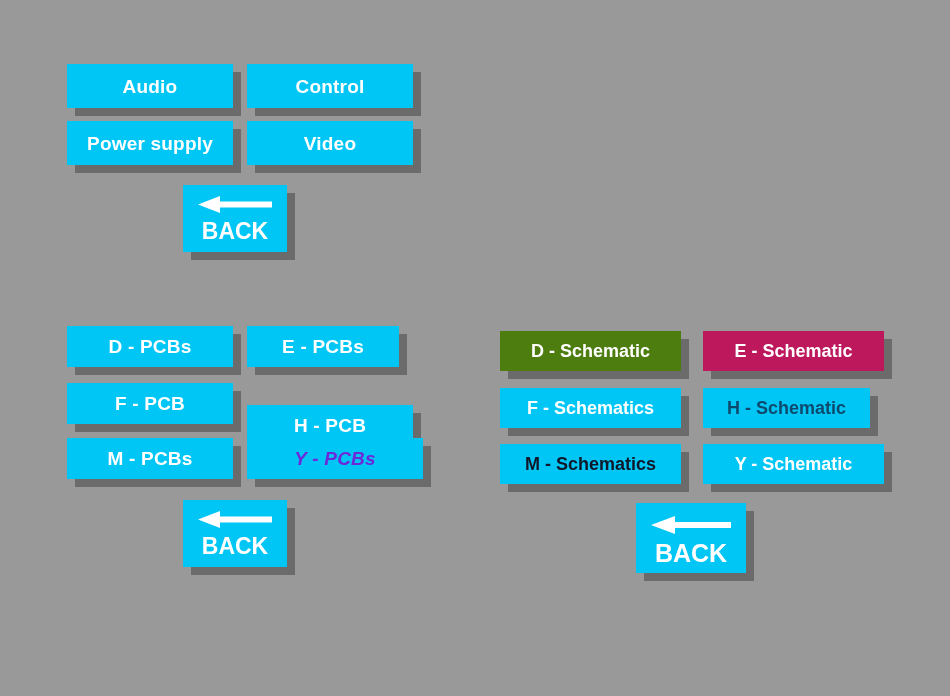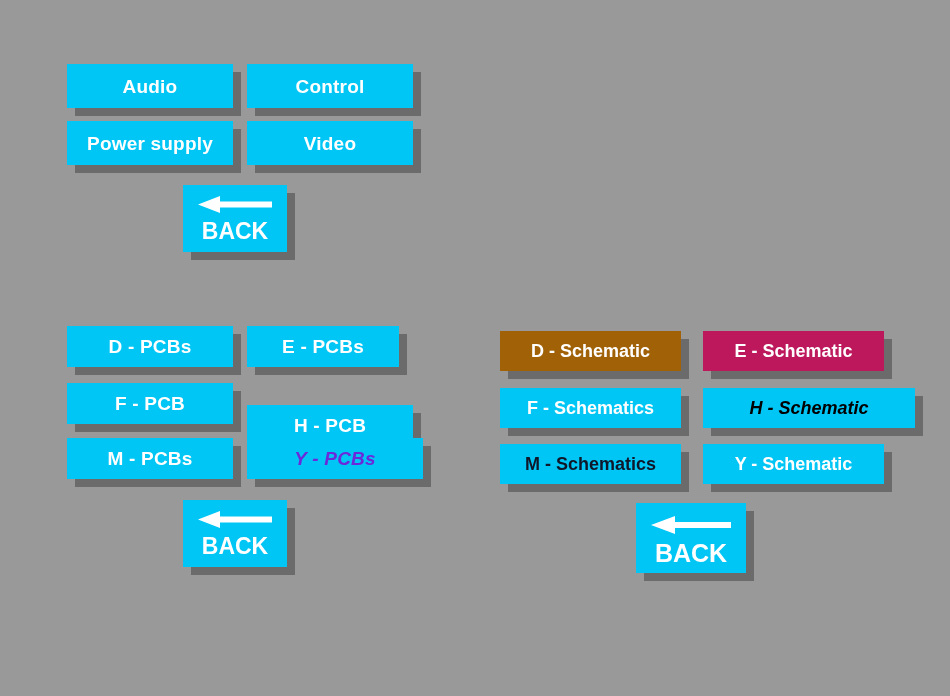--- a/index.html
+++ b/index.html
@@ -161,33 +161,33 @@
           <polygon points="0,8.5 22,0 22,5.5 74,5.5 74,11.5 22,11.5 22,17" fill="#ffffff"></polygon>
         </svg>
       </span>
       <span class="back-text">BACK</span>
     </button>
 
   </div>
 
   <div class="group">
 
-    <button class="btn btn-schem" style="left: 500px; top: 331px; width: 181px; height: 40px; background: #a16207; color: rgb(255, 255, 255); box-shadow: rgb(107, 107, 107) 8px 8px 0px 0px;">
+    <button class="btn btn-schem" style="left: 500px; top: 331px; width: 181px; height: 40px; background: #4d7c0f; color: rgb(255, 255, 255); box-shadow: rgb(107, 107, 107) 8px 8px 0px 0px;">
       <span class="btn-label">D - Schematic</span>
     </button>
 
     <button class="btn btn-schem" style="left: 703px; top: 331px; width: 181px; height: 40px; background: #be185d; color: rgb(255, 255, 255); box-shadow: rgb(107, 107, 107) 8px 8px 0px 0px;">
       <span class="btn-label">E - Schematic</span>
     </button>
 
     <button class="btn btn-schem" style="left: 500px; top: 388px; width: 181px; height: 40px; background: rgb(0, 198, 245); color: rgb(255, 255, 255); box-shadow: rgb(107, 107, 107) 8px 8px 0px 0px;">
       <span class="btn-label">F - Schematics</span>
     </button>
 
-    <button class="btn btn-schem" style="left: 703px; top: 388px; width: 212px; height: 40px; background: rgb(0, 198, 245); color: #000000; box-shadow: rgb(107, 107, 107) 8px 8px 0px 0px; font-style: italic;">
+    <button class="btn btn-schem" style="left: 703px; top: 388px; width: 167px; height: 40px; background: rgb(0, 198, 245); color: #0c4a6e; box-shadow: rgb(107, 107, 107) 8px 8px 0px 0px;">
       <span class="btn-label">H - Schematic</span>
     </button>
 
     <button class="btn btn-schem" style="left: 500px; top: 444px; width: 181px; height: 40px; background: rgb(0, 198, 245); color: #0f172a; box-shadow: rgb(107, 107, 107) 8px 8px 0px 0px;">
       <span class="btn-label">M - Schematics</span>
     </button>
 
     <button class="btn btn-schem" style="left: 703px; top: 444px; width: 181px; height: 40px; background: rgb(0, 198, 245); color: rgb(255, 255, 255); box-shadow: rgb(107, 107, 107) 8px 8px 0px 0px;">
       <span class="btn-label">Y - Schematic</span>
     </button>

